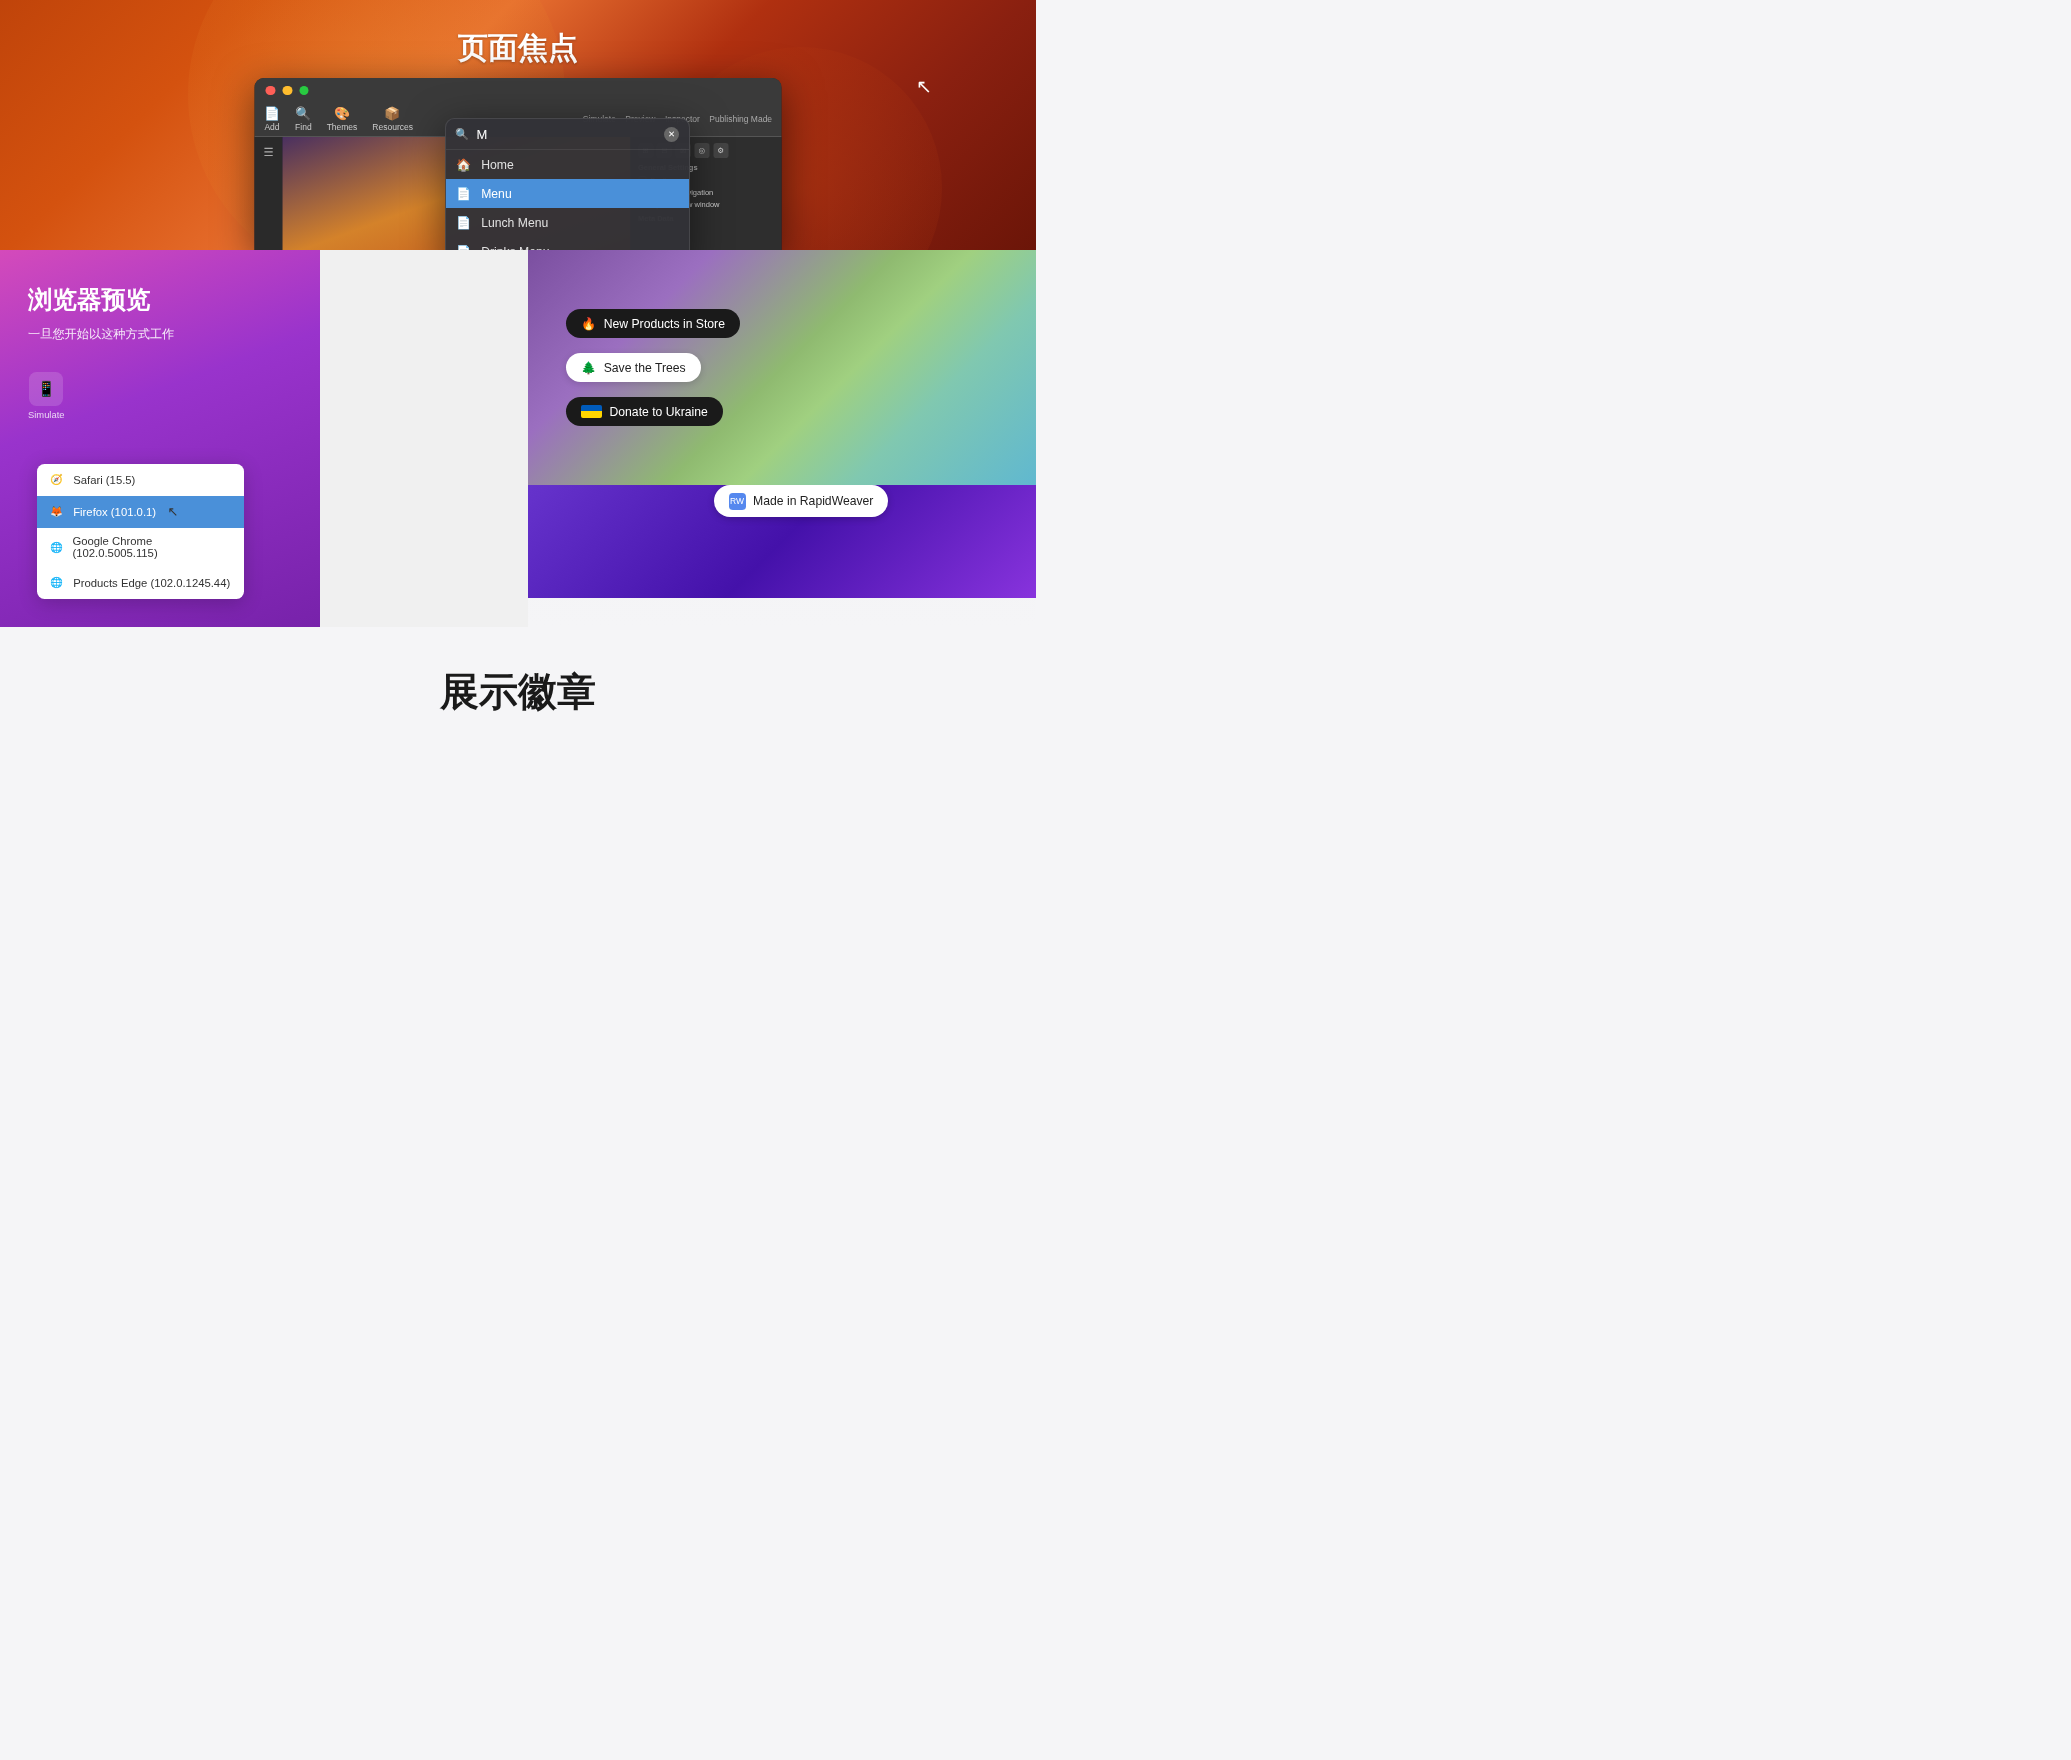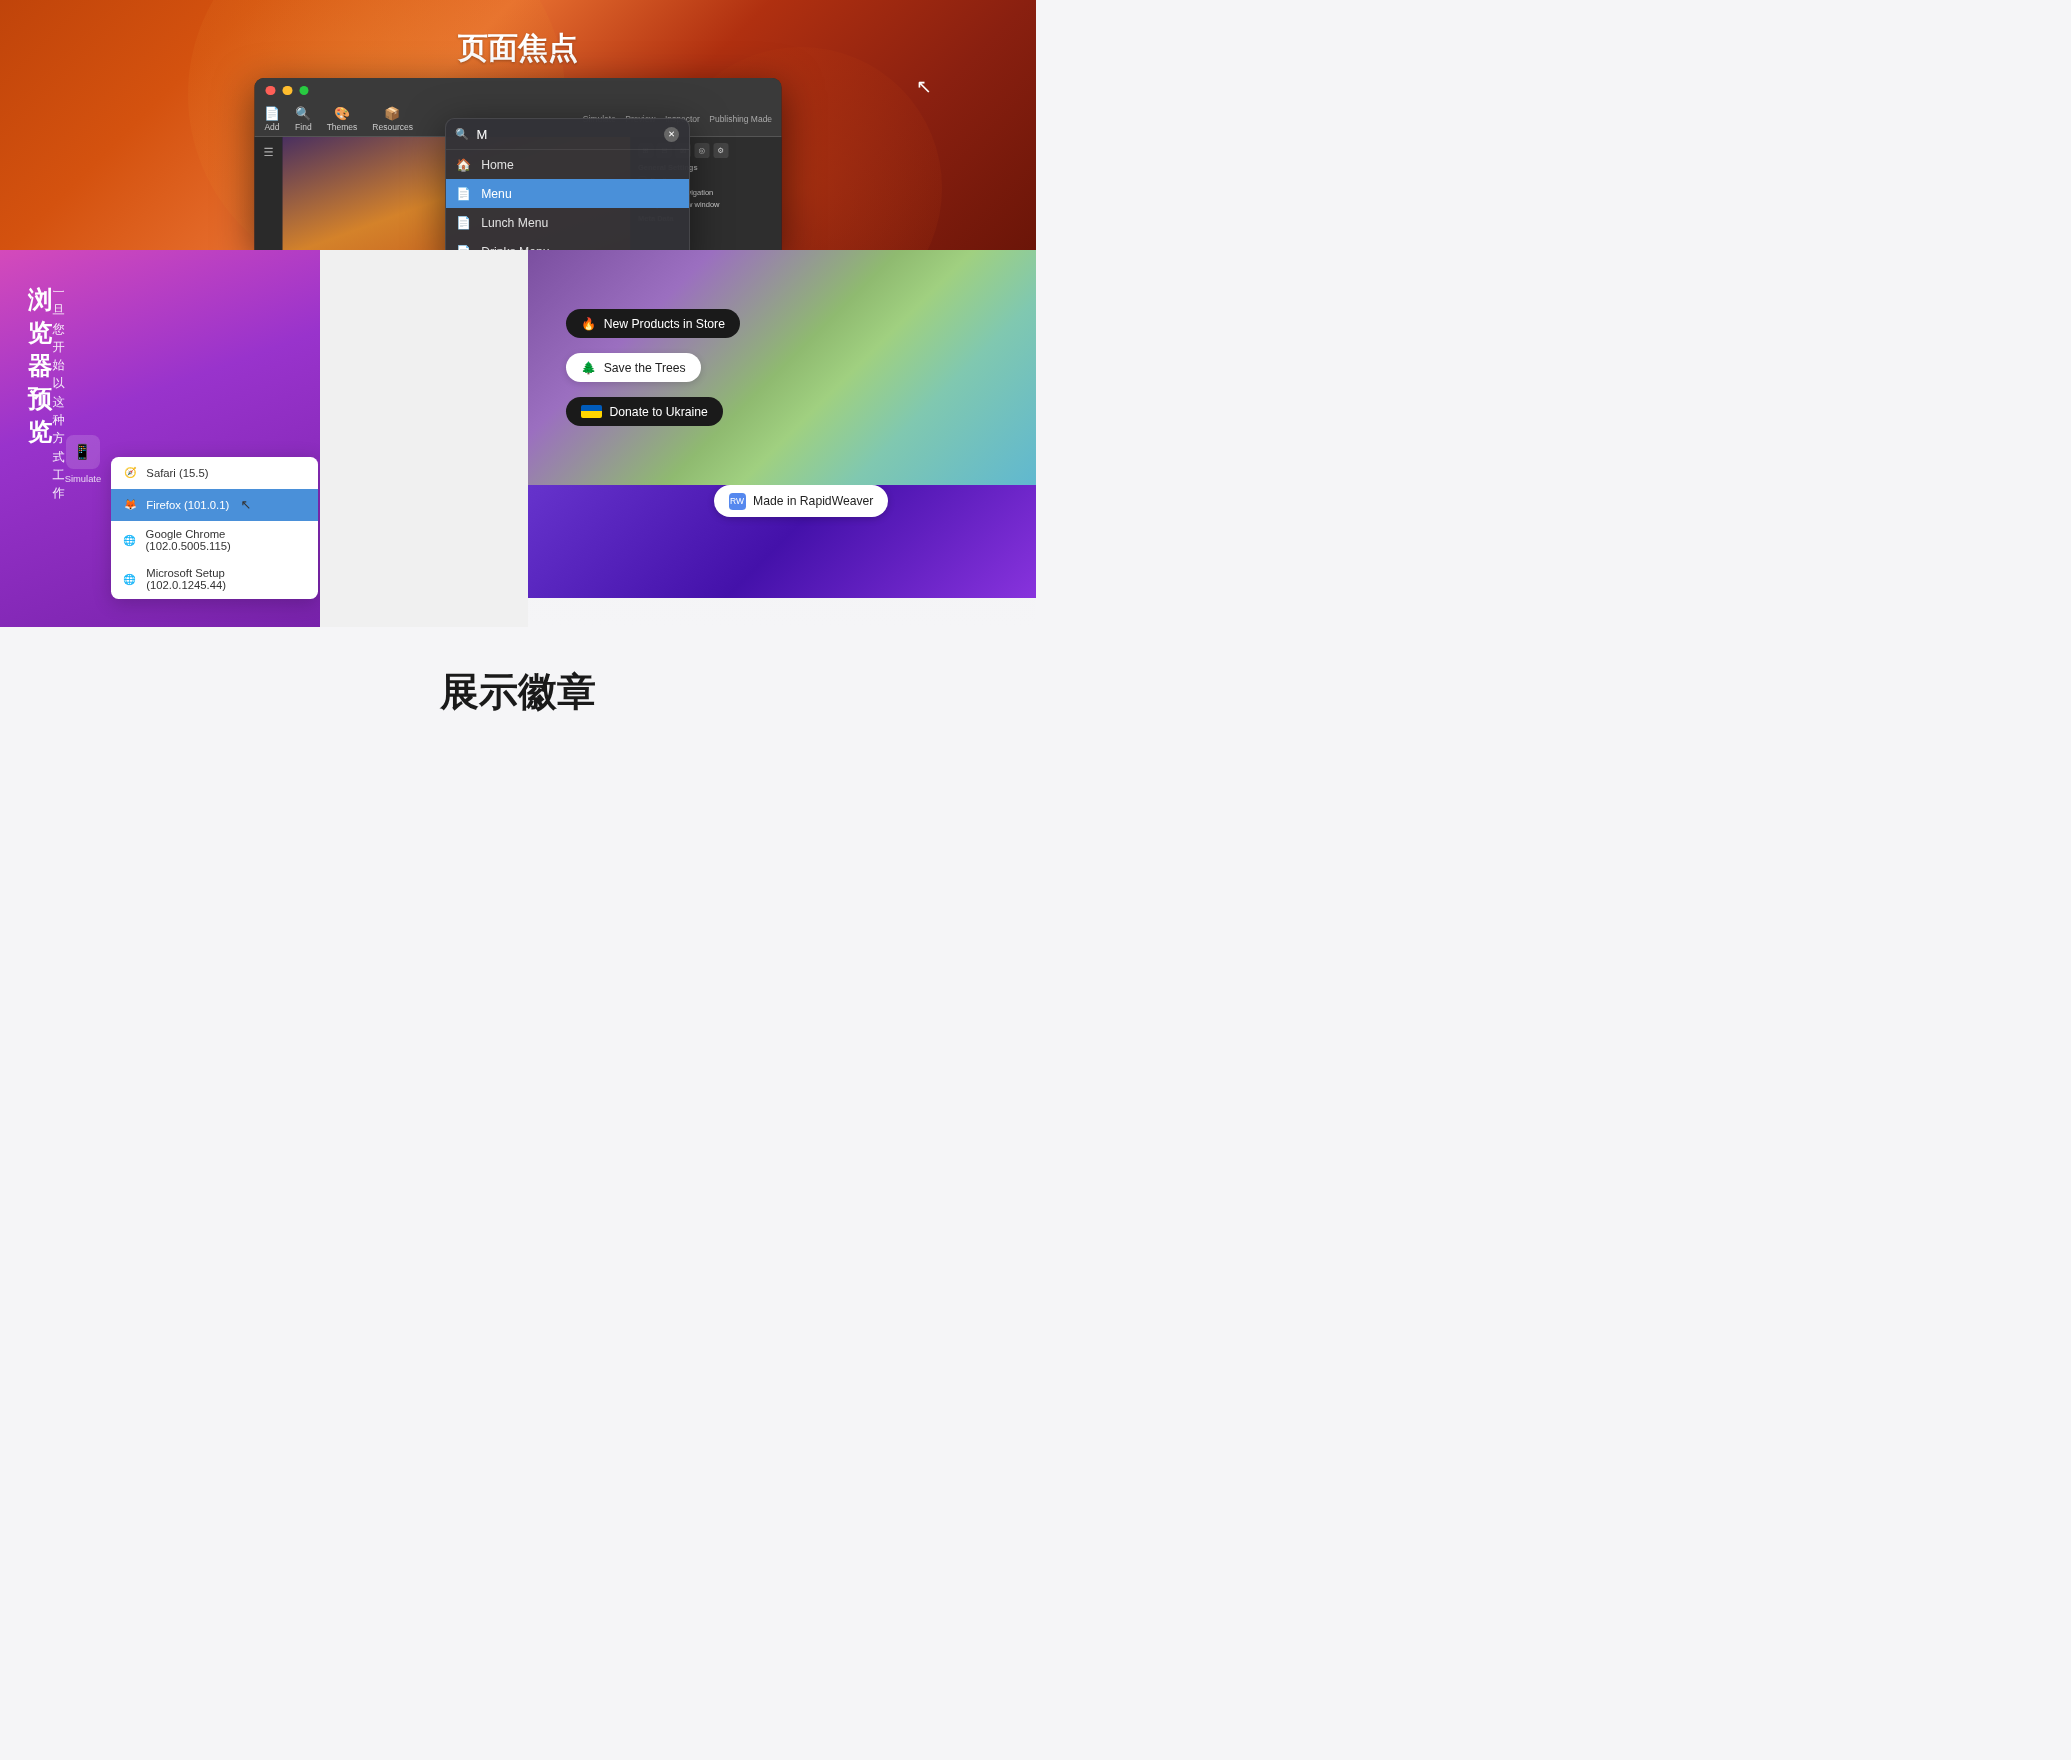--- a/index.html
+++ b/index.html
@@ -270,21 +270,21 @@
       background: #f5f5f7;
       min-height: 377px;
     }
 
     
     .browser-preview-panel {
       width: 320px;
       background: linear-gradient(160deg, #d44abb 0%, #9933cc 40%, #7722aa 100%);
       padding: 33px 28px 19px 28px;
       display: flex;
-      flex-direction: row;
+      flex-direction: column;
       flex-shrink: 0;
     }
     .browser-title {
       font-size: 24.5px;
       font-weight: 700;
       color: #fff;
       margin-bottom: 9.4px;
     }
     .browser-subtitle {
       font-size: 12.2px;
@@ -590,21 +590,21 @@
           <span class="browser-item-icon">🦊</span>
           <span>Firefox (101.0.1)</span>
           <span class="browser-cursor">↖</span>
         </div>
         <div class="browser-item">
           <span class="browser-item-icon">🌐</span>
           <span>Google Chrome (102.0.5005.115)</span>
         </div>
         <div class="browser-item">
           <span class="browser-item-icon">🌐</span>
-          <span>Microsoft Setup (102.0.1245.44)</span>
+          <span>Products Edge (102.0.1245.44)</span>
         </div>
       </div>
     </div>
   </div>
 
   <div class="middle-panel"></div>
 
   <div class="badges-outer">
     <div class="gradient-bg-top">
       <div class="badge-pill badge-dark">

